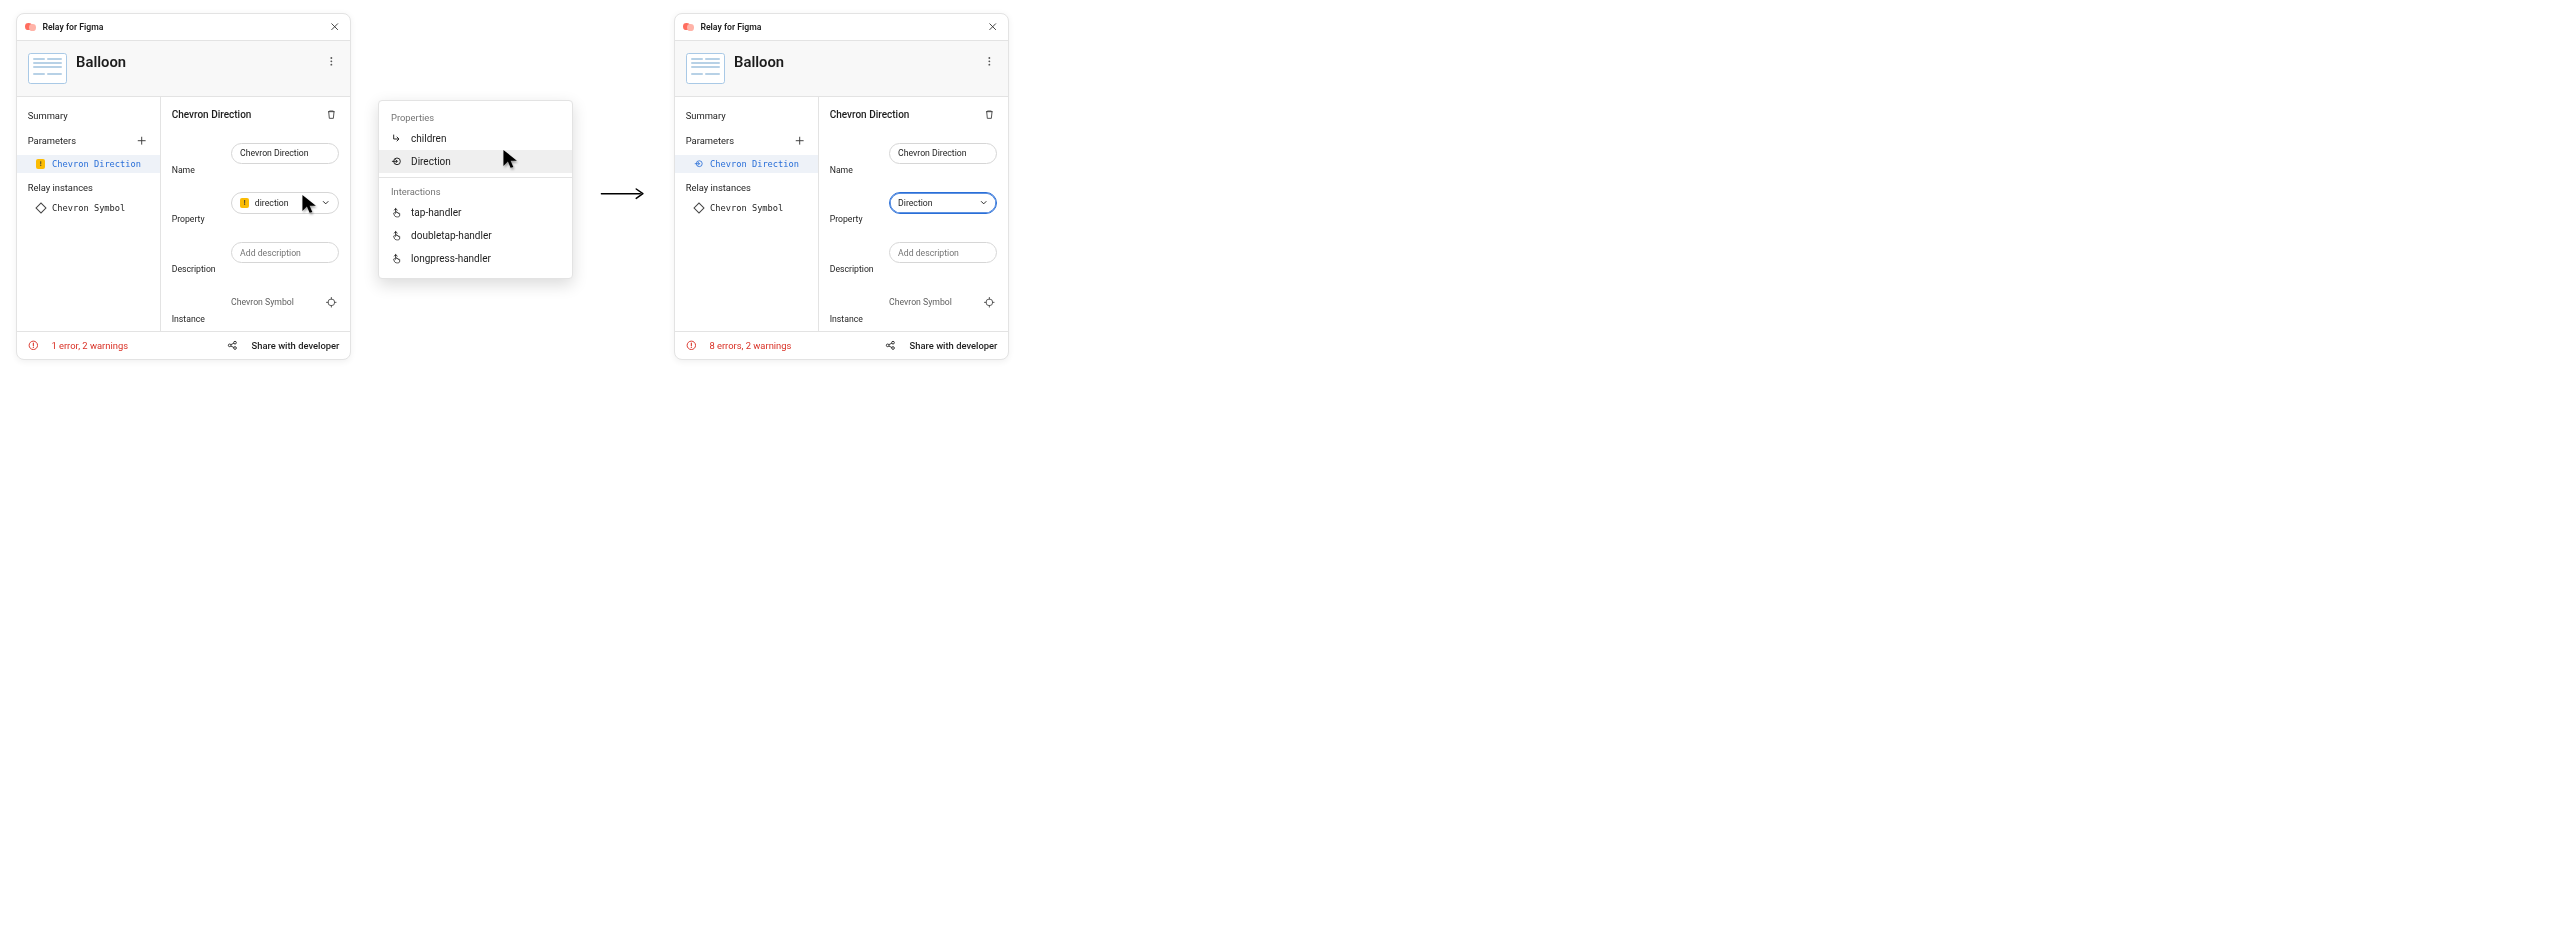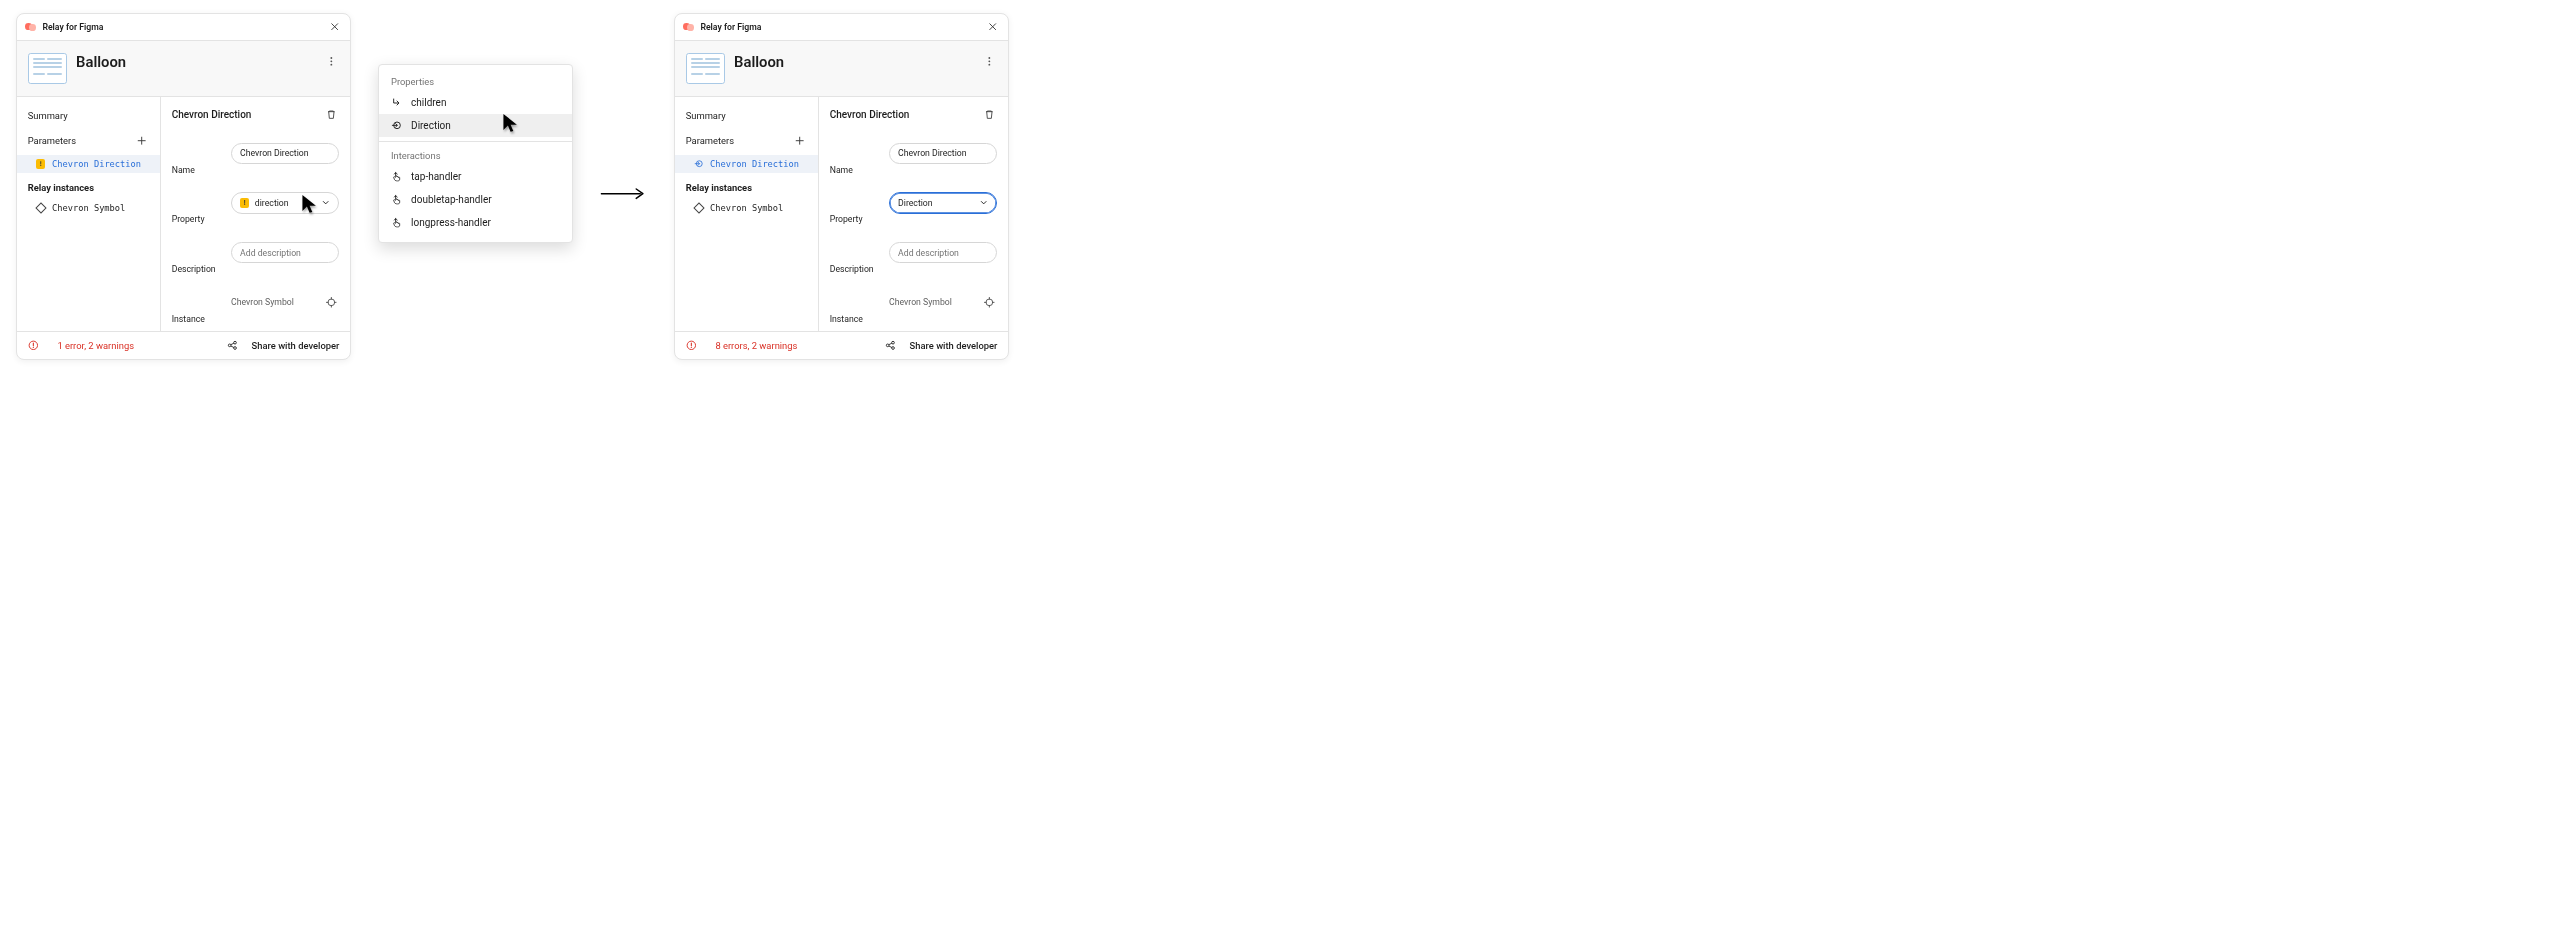--- a/index.html
+++ b/index.html
@@ -58,21 +58,21 @@
   .thumb .row{display:flex;gap:2px;}
   .thumb .bar{height:2px;background:#b7d1e6;border-radius:1.3px;}
   .thumb .short{width:12px;} .thumb .long{flex:1;}
   .h-title{font-size:14.8px;font-weight:600;flex:1;}
   .body{display:flex;min-height:228px;}
   .sidebar{width:144px;border-right:0.7px solid var(--border);padding:8px 0 8px;}
   .side-h{font-size:9.4px;font-weight:400;padding:5.4px 10.7px 6.7px;display:flex;align-items:center;justify-content:space-between;}
   .side-item{display:flex;align-items:center;gap:6.7px;padding:4px 10.7px 4px 19px;font-size:8.7px;cursor:pointer;}
   .side-item.sel{background:var(--row-sel);}
   .side-item.link-text{font-family:ui-monospace,Menlo,Consolas,monospace;color:var(--link);}
-  .side-sub{font-size:9.4px;font-weight:700;padding:9.4px 10.7px 5.4px;}
+  .side-sub{font-size:9.4px;font-weight:400;padding:9.4px 10.7px 5.4px;}
   .warn-badge{
     width:9.4px;height:9.4px;border-radius:2px;background:var(--yellow);position:relative;flex:none;
   }
   .warn-badge::after{content:"!";position:absolute;inset:0;display:flex;align-items:center;justify-content:center;font-size:6.7px;font-weight:700;color:#333;}
   .enter-icon{width:9.4px;height:9.4px;flex:none;}
   .diamond{width:8px;height:8px;border:0.9px solid #444;transform:rotate(45deg);flex:none;margin-left:0.7px;margin-right:0.7px;}
   .content{flex:1;padding:9.4px 10.7px 6.7px;}
   .content-title{font-size:10px;font-weight:500;display:flex;align-items:center;justify-content:space-between;margin-bottom:9.4px;}
   .field-row{display:flex;align-items:center;gap:9.4px;margin-bottom:6.7px;}
   .field-label{font-size:8.7px;width:50px;color:var(--text);margin-top:33px;}
@@ -82,25 +82,25 @@
   }
   .pill.placeholder{color:var(--muted);}
   .pill.select{justify-content:space-between;cursor:pointer;}
   .pill.focus{border-color:var(--focus);box-shadow:0 0 0 0.7px var(--focus) inset;}
   .instance-row{display:flex;align-items:center;justify-content:space-between;gap:9.4px;margin-top:4px;}
   .instance-name{font-size:8.7px;color:var(--muted2);}
   .footer{
     border-top:0.7px solid var(--border);display:flex;align-items:center;justify-content:space-between;
     padding:8px 10.7px;font-size:9.4px;
   }
-  .status{display:flex;align-items:center;gap:19px;color:var(--error);}
+  .status{display:flex;align-items:center;gap:13px;color:var(--error);}
   .share{display:flex;align-items:center;gap:14px;cursor:pointer;font-weight:500;}
   .popup{
     width:195px;background:#fff;border:0.7px solid var(--border);border-radius:4px;
-    box-shadow:0 5.4px 16px rgba(0,0,0,0.14);padding:6.7px 0 8px;position:relative;margin-top:51px;
+    box-shadow:0 5.4px 16px rgba(0,0,0,0.14);padding:6.7px 0 8px;position:relative;margin-top:87px;
   }
   .popup .section-h{font-size:9.4px;color:var(--muted);padding:4px 12px 4px;}
   .popup .option{display:flex;align-items:center;gap:9.4px;padding:6px 12px;font-size:10px;cursor:pointer;}
   .popup .option.hover{background:var(--row-hover);}
   .popup .divider{border-top:0.7px solid var(--border);margin:4px 0;}
   .arrow{width:47px;display:flex;align-items:center;justify-content:center;margin-top:174px;}
   .cursor{position:absolute;width:19px;height:21.5px;pointer-events:none;filter:drop-shadow(1.3px 2px 1.3px rgba(0,0,0,0.35));}
   svg{display:block;}
 </style>
 </head>

